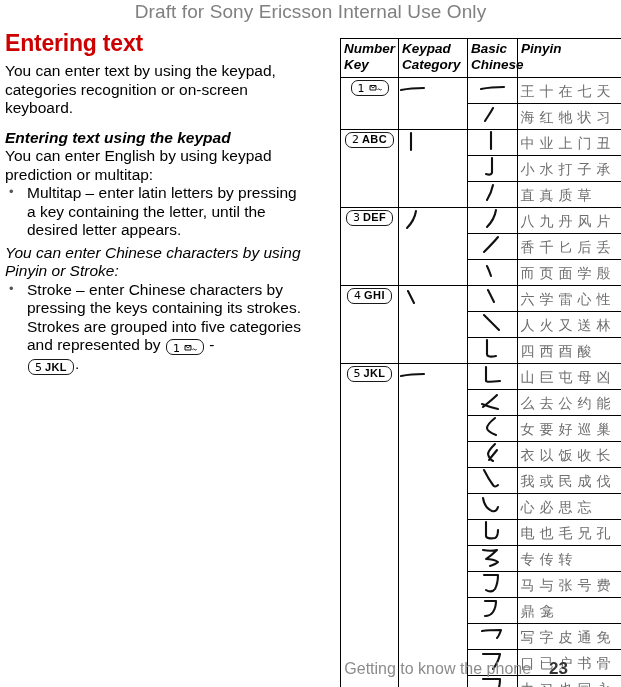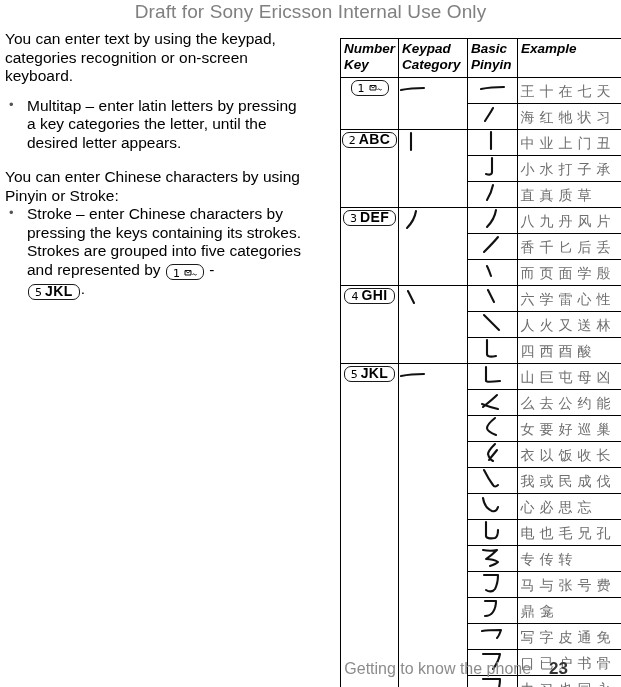--- a/index.html
+++ b/index.html
@@ -103,21 +103,21 @@
   }
   .keycap .kc-num {
     font-family: "DejaVu Sans", sans-serif;
     font-size: 11px;
     font-weight: normal;
     letter-spacing: 0;
     vertical-align: 1px;
   }
   .keycap .kc-letters {
     font-family: "Liberation Sans", sans-serif;
-    font-size: 14px;
+    font-size: 11px;
     font-weight: bold;
     letter-spacing: 0.4px;
     margin-left: 3px;
     vertical-align: 1px;
   }
   .keycap .kc-env {
     display: inline-block;
     margin-left: 4px;
     vertical-align: 1px;
   }
@@ -215,30 +215,33 @@
     font-weight: bold;
   }
 </style>
 </head>
 <body>
 
 <div class="draft-banner">Draft for Sony Ericsson Internal Use Only</div>
 
 <div class="left-col">
 
+  <h1 class="page-title">Entering text</h1>
 
   <p class="body-para">You can enter text by using the keypad, categories recognition or on-screen keyboard.</p>
 
-
+  <p class="sub-head">Entering text using the keypad</p>
+
+  <p class="body-para tight">You can enter English by using keypad prediction or multitap:</p>
 
   <ul class="bullets">
-    <li>Multitap – enter latin letters by pressing a key categories the letter, until the desired letter appears.</li>
+    <li>Multitap – enter latin letters by pressing a key containing the letter, until the desired letter appears.</li>
   </ul>
 
-  <p class="body-para tight" style="margin-top:16px;">You can enter Chinese characters by using Pinyin or Stroke:</p>
+  <p class="body-para tight" style="margin-top:4px;font-style:italic;">You can enter Chinese characters by using Pinyin or Stroke:</p>
 
   <ul class="bullets">
     <li>
       <span>Stroke – enter Chinese characters by pressing the keys containing its strokes. Strokes are grouped into five categories and represented by </span><span class="keycap inline-key"><span class="kc-num">1</span><span class="kc-env"><svg width="13" height="8" viewBox="0 0 13 8">
               <path d="M1 1.5 L7 1.5 L7 6 L1 6 Z" fill="none" stroke="#111" stroke-width="1"></path>
               <path d="M1 1.5 L4 4 L7 1.5" fill="none" stroke="#111" stroke-width="0.9"></path>
               <path d="M8.4 5.6 q1.2 -1.3 2.4 0 q1.1 1.2 1.8 -0.3" fill="none" stroke="#111" stroke-width="0.9"></path>
             </svg></span></span><span> - </span><br><span class="keycap inline-key"><span class="kc-num">5</span><span class="kc-letters">JKL</span></span><span>.</span>
     </li>
   </ul>
@@ -248,22 +251,22 @@
   <colgroup>
     <col class="col-key">
       <col class="col-cat">
       <col class="col-basic">
       <col class="col-ex">
   </colgroup>
   <thead>
     <tr>
       <th>Number Key</th>
       <th>Keypad Category</th>
-      <th>Basic Pinyin</th>
-      <th>Example</th>
+      <th>Basic Chinese</th>
+      <th>Pinyin</th>
     </tr>
   </thead>
   <tbody id="table-body">
       <tr>
         <td class="cell-key" rowspan="2" style="vertical-align:top;padding-top:2px;"><span class="keycap"><span class="kc-num">1</span><span class="kc-env"><svg width="13" height="8" viewBox="0 0 13 8">
                 <path d="M1 1.5 L7 1.5 L7 6 L1 6 Z" fill="none" stroke="#111" stroke-width="1"></path>
                 <path d="M1 1.5 L4 4 L7 1.5" fill="none" stroke="#111" stroke-width="0.9"></path>
                 <path d="M8.4 5.6 q1.2 -1.3 2.4 0 q1.1 1.2 1.8 -0.3" fill="none" stroke="#111" stroke-width="0.9"></path>
               </svg></span></span></td>
         <td class="cell-cat" rowspan="2" style="vertical-align:top;padding-top:1px;"><span class="stroke-glyph"><svg width="28" height="22" viewBox="0 0 28 22">

